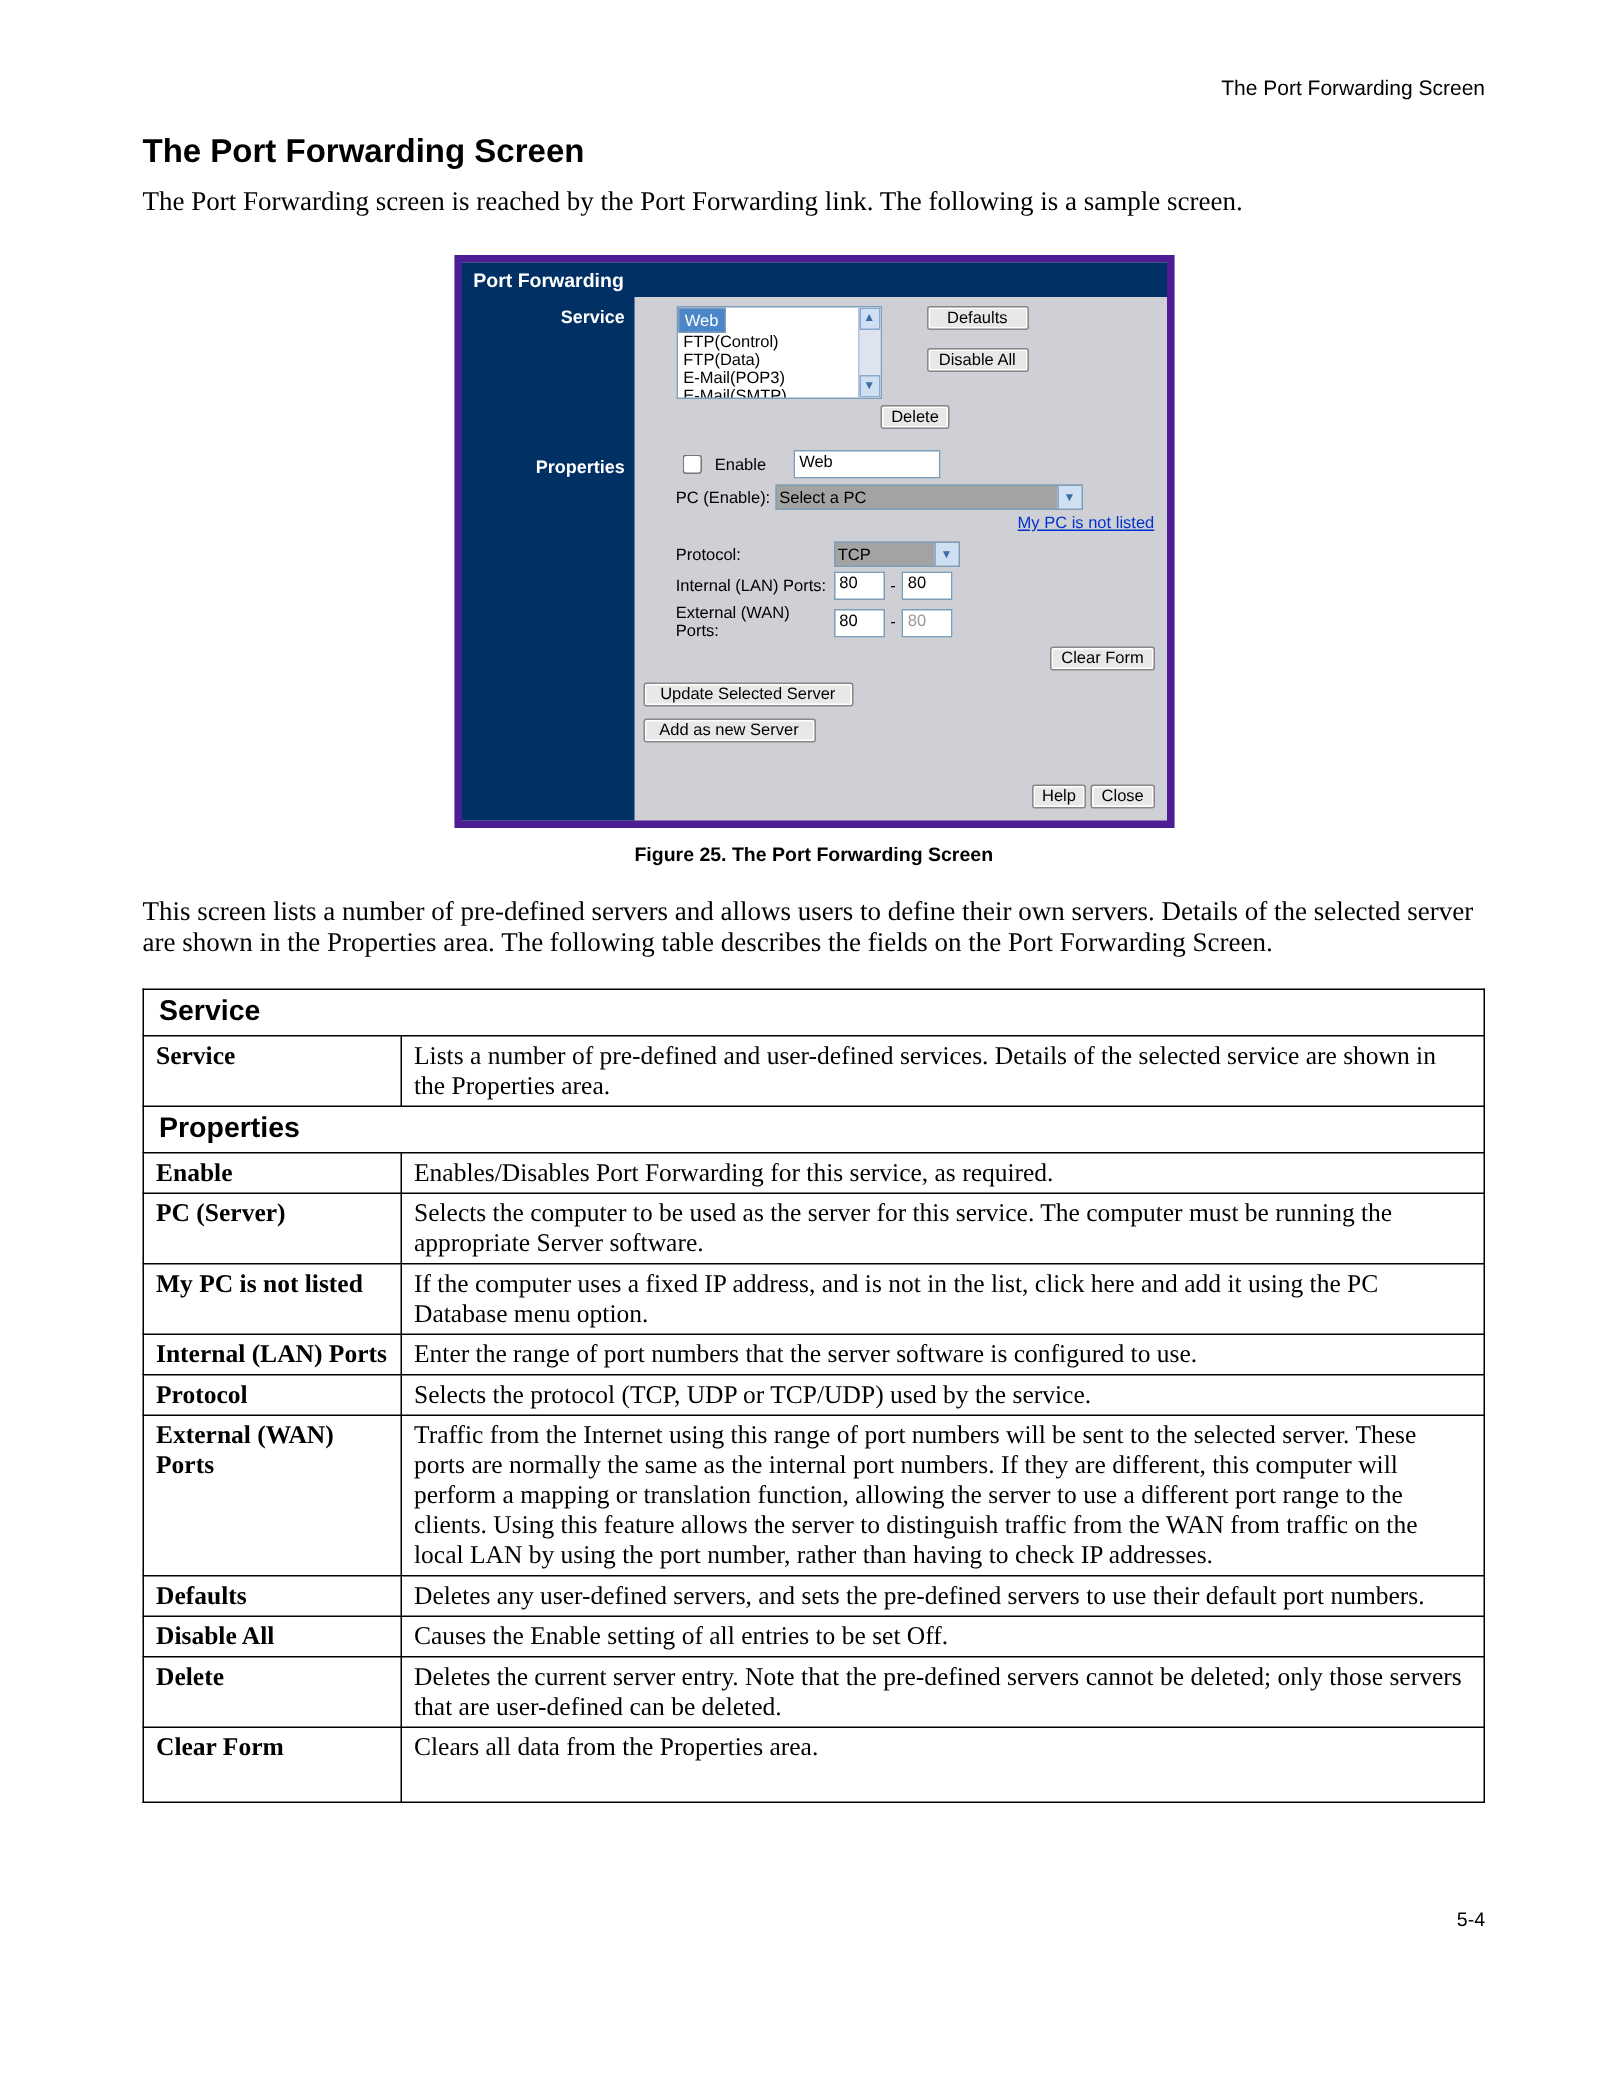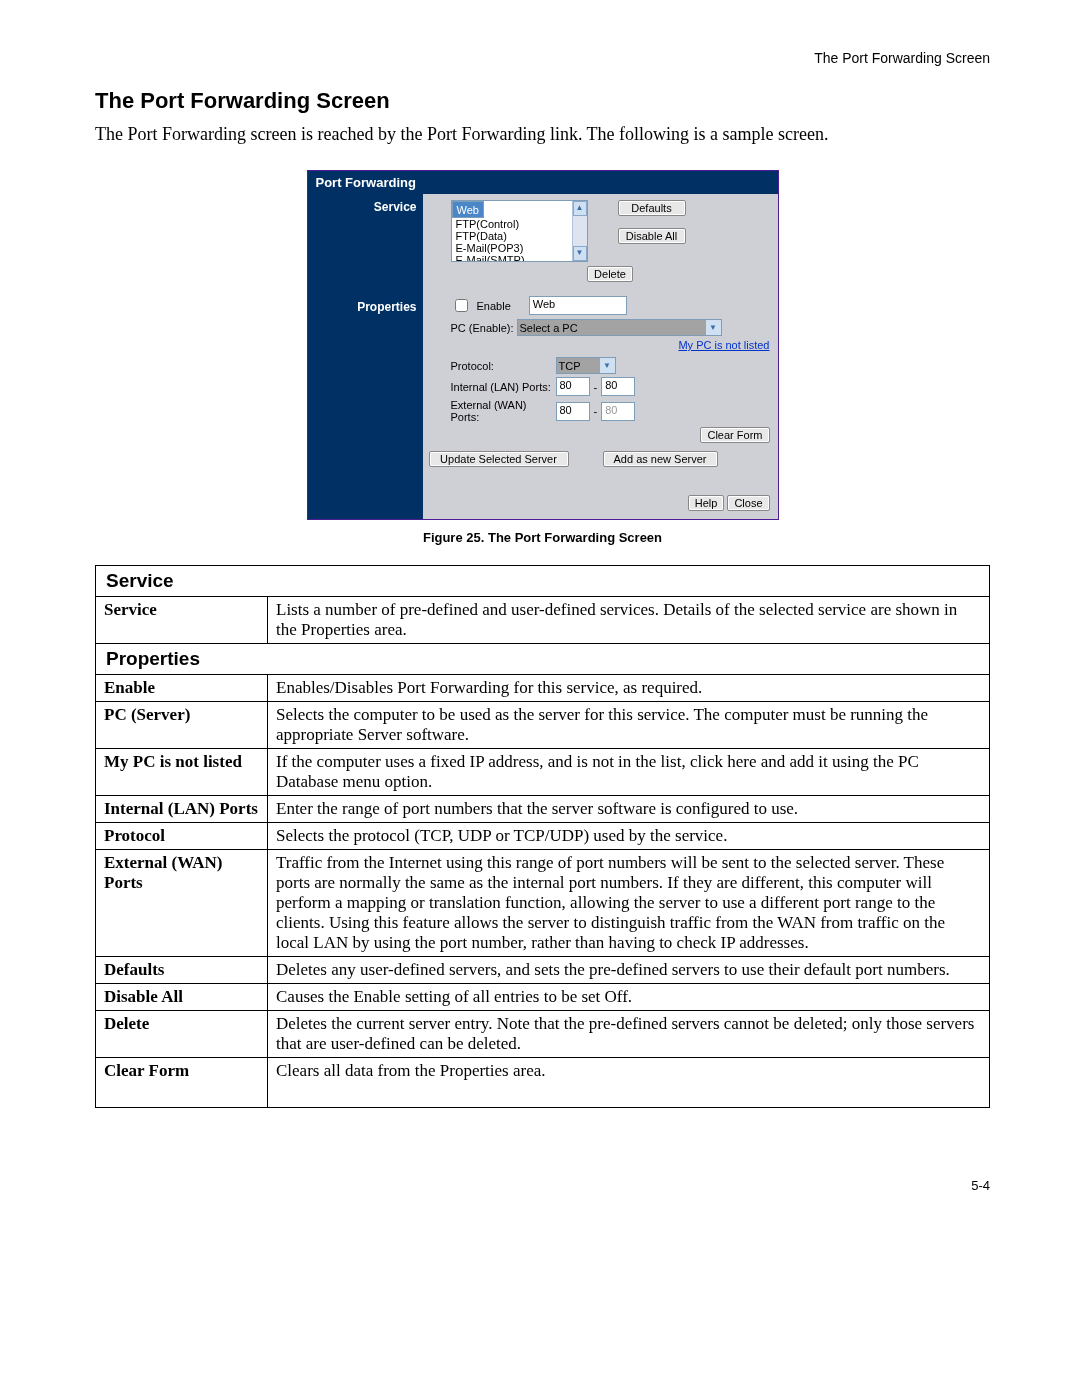--- a/index.html
+++ b/index.html
@@ -28,21 +28,21 @@
   .intro {
     font-size: 18px;
     margin-bottom: 25px;
   }
   .figure-wrap {
     text-align: center;
   }
   .dialog {
     width: 470px;
     margin: 0 auto;
-    border: 1px solid #4c1d95;
+    border: 5px solid #4c1d95;
     background: #cfcfd6;
     text-align: left;
   }
   .dialog-title {
     background: #003064;
     color: #fff;
     font-family: Arial, Helvetica, sans-serif;
     font-weight: bold;
     font-size: 13px;
     padding: 4px 8px;
@@ -286,56 +286,57 @@
               <span class="sel" style="width:205px">
                 <span>Select a PC</span>
                 <span class="dropbtn">▼</span>
               </span>
             </div>
             <div class="right" style="margin:2px 0 6px 0;">
               <span class="link">My PC is not listed</span>
             </div>
             <div class="form-row">
               <span class="lab">Protocol:</span>
-              <span class="sel" style="width:60px">
+              <span class="sel" style="width:84px">
                 <span>TCP</span>
                 <span class="dropbtn">▼</span>
               </span>
             </div>
             <div class="form-row">
               <span class="lab">Internal (LAN) Ports:</span>
               <span class="txtbox" style="width:26px">80</span>
               <span style="margin:0 4px">-</span>
               <span class="txtbox" style="width:26px">80</span>
             </div>
             <div class="form-row">
               <span class="lab">External (WAN) Ports:</span>
               <span class="txtbox" style="width:26px">80</span>
               <span style="margin:0 4px">-</span>
               <span class="txtbox" style="width:26px;color:#999">80</span>
             </div>
             <div class="right mt4">
               <button>Clear Form</button>
             </div>
-            <div class="mt8" style="display:flex;gap:34px;justify-content:flex-start;margin-left:-22px;">
+            <div class="mt8" style="display:flex;gap:8px;justify-content:flex-start;margin-left:-22px;flex-direction:column;">
               <button style="width:140px">Update Selected Server</button>
               <button style="width:115px">Add as new Server</button>
             </div>
             <div class="right" style="margin-top:28px">
               <button>Help</button>
               <button>Close</button>
             </div>
           </td>
         </tr>
       </tbody>
         </table>
     </div>
     <div class="caption">Figure 25. The Port Forwarding Screen</div>
   </div>
 
+  <div class="desc">This screen lists a number of pre-defined servers and allows users to define their own servers. Details of the selected server are shown in the Properties area. The following table describes the fields on the Port Forwarding Screen.</div>
 
   <table class="field-table">
     <tbody>
         <tr>
           <th class="section" colspan="2">Service</th>
         </tr>
     <tr>
       <td class="key">Service</td>
       <td>Lists a number of pre-defined and user-defined services. Details of the selected service are shown in the Properties area.</td>
     </tr>

